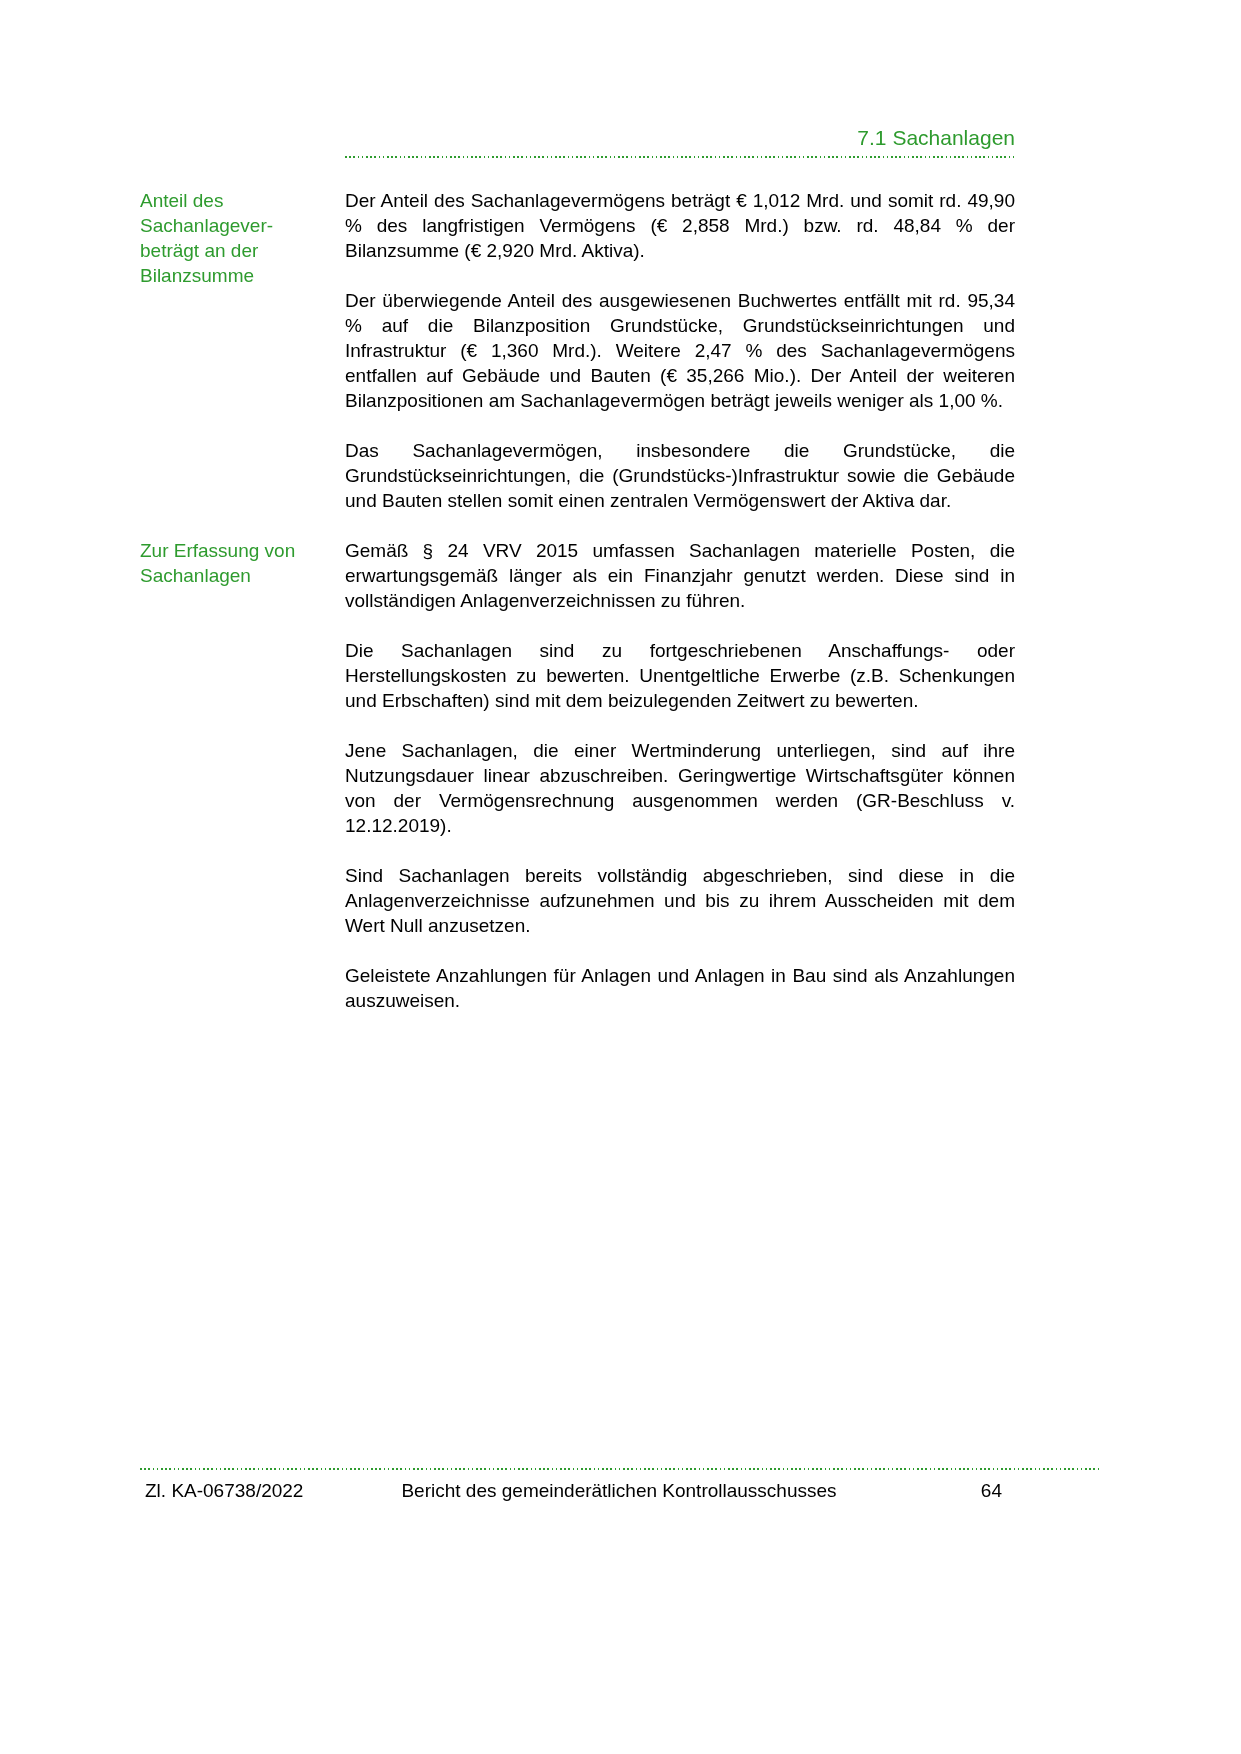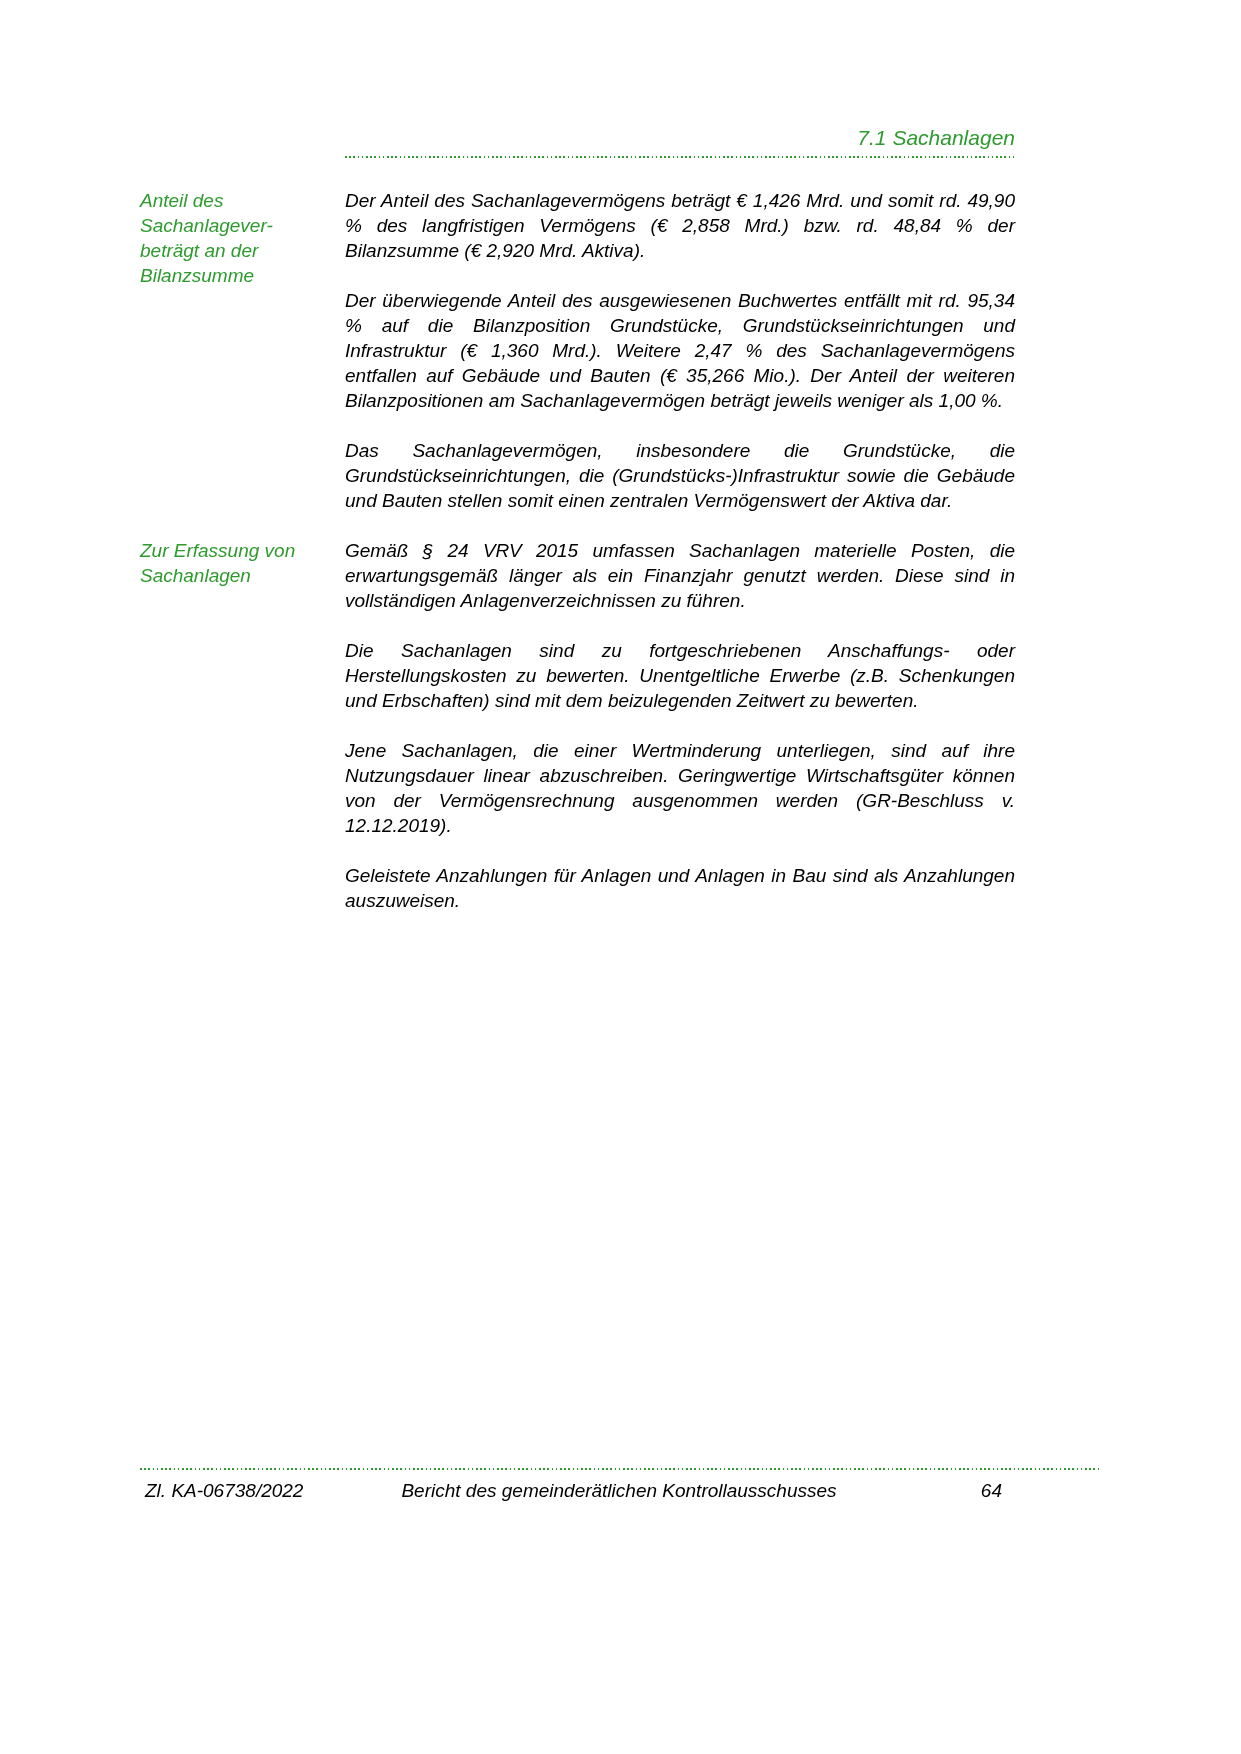--- a/index.html
+++ b/index.html
@@ -1,21 +1,21 @@
 <!DOCTYPE html>
 <html lang="de"><head>
 <meta charset="utf-8">
 <style>
   :root{
     --green:#2e9b2e;
     --text:#000000;
     --page-w:1241px;
     --page-h:1754px;
   }
-  *{margin:0;padding:0;box-sizing:border-box;font-style:italic;}
+  *{margin:0;padding:0;box-sizing:border-box;}
   html,body{background:#ffffff;}
   body{
     font-family:"Liberation Sans","DejaVu Sans",sans-serif;
     color:var(--text);
   }
   .page{
     position:relative;
     width:var(--page-w);
     height:var(--page-h);
     background:#ffffff;
@@ -114,33 +114,34 @@
       <div class="header-title">7.1  Sachanlagen</div>
       <div class="dotted-line"></div>
     </div>
 
     <div class="section">
       <div class="margin-note">Anteil des
 Sachanlagever-
 beträgt an der
 Bilanzsumme</div>
       <div class="paragraphs">
-        <p>Der Anteil des Sachanlagevermögens beträgt € 1,426 Mrd. und somit rd. 49,90 % des langfristigen Vermögens (€ 2,858 Mrd.) bzw. rd. 48,84 % der Bilanzsumme (€ 2,920 Mrd. Aktiva).</p>
+        <p>Der Anteil des Sachanlagevermögens beträgt € 1,012 Mrd. und somit rd. 49,90 % des langfristigen Vermögens (€ 2,858 Mrd.) bzw. rd. 48,84 % der Bilanzsumme (€ 2,920 Mrd. Aktiva).</p>
         <p>Der überwiegende Anteil des ausgewiesenen Buchwertes entfällt mit rd. 95,34 % auf die Bilanzposition Grundstücke, Grundstückseinrichtungen und Infrastruktur (€ 1,360 Mrd.). Weitere 2,47 % des Sachanlagevermögens entfallen auf Gebäude und Bauten (€ 35,266 Mio.). Der Anteil der weiteren Bilanzpositionen am Sachanlagevermögen beträgt jeweils weniger als 1,00 %.</p>
         <p>Das Sachanlagevermögen, insbesondere die Grundstücke, die Grundstückseinrichtungen, die (Grundstücks-)Infrastruktur sowie die Gebäude und Bauten stellen somit einen zentralen Vermögenswert der Aktiva dar.</p>
       </div>
     </div>
 
     <div class="section">
       <div class="margin-note">Zur Erfassung von
 Sachanlagen</div>
       <div class="paragraphs">
         <p>Gemäß § 24 VRV 2015 umfassen Sachanlagen materielle Posten, die erwartungsgemäß länger als ein Finanzjahr genutzt werden. Diese sind in vollständigen Anlagenverzeichnissen zu führen.</p>
         <p>Die Sachanlagen sind zu fortgeschriebenen Anschaffungs- oder Herstellungskosten zu bewerten. Unentgeltliche Erwerbe (z.B. Schenkungen und Erbschaften) sind mit dem beizulegenden Zeitwert zu bewerten.</p>
         <p>Jene Sachanlagen, die einer Wertminderung unterliegen, sind auf ihre Nutzungsdauer linear abzuschreiben. Geringwertige Wirtschaftsgüter können von der Vermögensrechnung ausgenommen werden (GR-Beschluss v. 12.12.2019).</p>
+        <p>Sind Sachanlagen bereits vollständig abgeschrieben, sind diese in die Anlagenverzeichnisse aufzunehmen und bis zu ihrem Ausscheiden mit dem Wert Null anzusetzen.</p>
         <p>Geleistete Anzahlungen für Anlagen und Anlagen in Bau sind als Anzahlungen auszuweisen.</p>
       </div>
     </div>
 
   </div>
 
   <div class="footer">
     <div class="dotted-line"></div>
     <div class="footer-row">
       <span class="footer-ref">Zl. KA-06738/2022</span>

